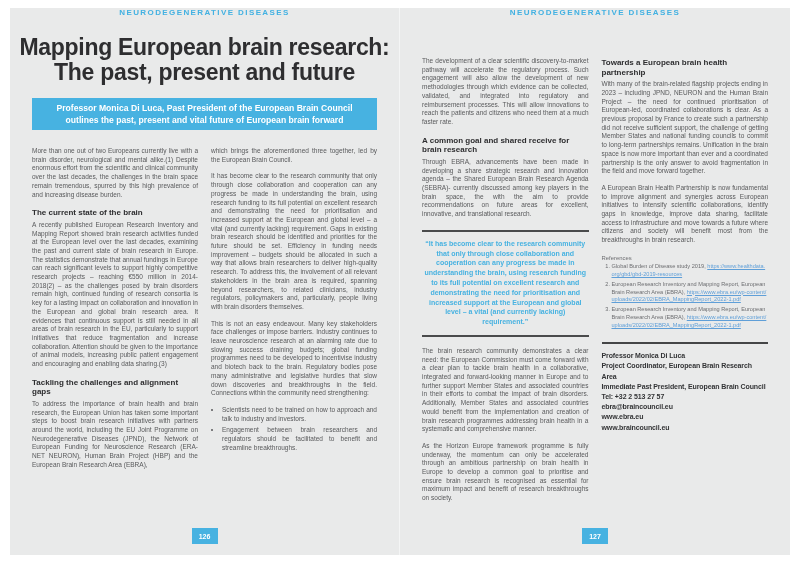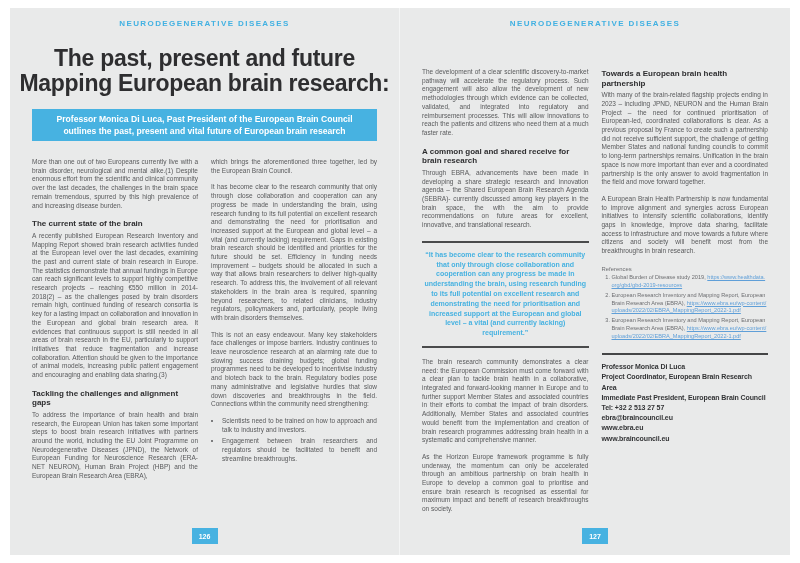--- a/index.html
+++ b/index.html
@@ -1,21 +1,21 @@
 <!DOCTYPE html>
 <html><head>
 <meta charset="utf-8">
 <style>
   * { margin:0; padding:0; box-sizing:border-box; }
   html,body { width:800px; height:563px; background:#ffffff; font-family:"Liberation Sans", sans-serif; overflow:hidden; }
   .spread { position:absolute; left:10px; top:8px; width:780px; height:547px; background:#e9eaea; display:flex; }
   .page { position:relative; width:50%; height:100%; }
   .page-left { border-right:1px solid #f4f5f5; }
 
-  .page-header { padding-top:11px; text-align:center; font-size:8px; font-weight:bold; letter-spacing:1.4px; color:#42b1e2; }
+  .page-header { text-align:center; font-size:8px; font-weight:bold; letter-spacing:1.4px; color:#42b1e2; }
 
   .title { margin-top:18px; text-align:center; font-size:23px; line-height:25px; font-weight:bold; color:#2e2e30; letter-spacing:-0.3px; }
 
   .banner { margin:13px 22px 0; background:#47b2e1; color:#ffffff; font-size:8.6px; font-weight:bold; line-height:12px; text-align:center; padding:4px 12px; }
 
   .columns { display:flex; gap:13px; padding:0 22px; margin-top:17px; }
   .columns.no-title { margin-top:40px; }
   .col { flex:1; min-width:0; }
 
   .para { font-size:6.5px; line-height:8.7px; color:#58595b; text-align:justify; margin-bottom:8px; }
@@ -39,25 +39,25 @@
 </style>
 </head>
 <body>
 
 <div class="spread">
 
   <div class="page page-left">
     <div class="page-header">NEURODEGENERATIVE DISEASES</div>
 
     <div class="title">
+      <div>Mapping European brain research:</div>
       <div>The past, present and future</div>
-      <div>Mapping European brain research:</div>
     </div>
 
-    <div class="banner">Professor Monica Di Luca, Past President of the European Brain Council outlines the past, present and vital future of European brain research</div>
+    <div class="banner">Professor Monica Di Luca, Past President of the European Brain Council outlines the past, present and vital future of European brain forward</div>
 
     <div class="columns">
       <div class="col">
         <p class="para">More than one out of two Europeans currently live with a brain disorder, neurological and mental alike.(1) Despite enormous effort from the scientific and clinical community over the last decades, the challenges in the brain space remain tremendous, spurred by this high prevalence of and increasing disease burden.</p>
         <h3 class="section-heading">The current state of the brain</h3>
         <p class="para">A recently published European Research Inventory and Mapping Report showed brain research activities funded at the European level over the last decades, examining the past and current state of brain research in Europe. The statistics demonstrate that annual fundings in Europe can reach significant levels to support highly competitive research projects – reaching €550 million in 2014-2018(2) – as the challenges posed by brain disorders remain high, continued funding of research consortia is key for a lasting impact on collaboration and innovation in the European and global brain research area. It evidences that continuous support is still needed in all areas of brain research in the EU, particularly to support initiatives that reduce fragmentation and increase collaboration. Attention should be given to the importance of animal models, increasing public patient engagement and encouraging and enabling data sharing.(3)</p>
         <h3 class="section-heading">Tackling the challenges and alignment gaps</h3>
         <p class="para">To address the importance of brain health and brain research, the European Union has taken some important steps to boost brain research initiatives with partners around the world, including the EU Joint Programme on Neurodegenerative Diseases (JPND), the Network of European Funding for Neuroscience Research (ERA-NET NEURON), Human Brain Project (HBP) and the European Brain Research Area (EBRA),</p>
       </div>
       <div class="col">

